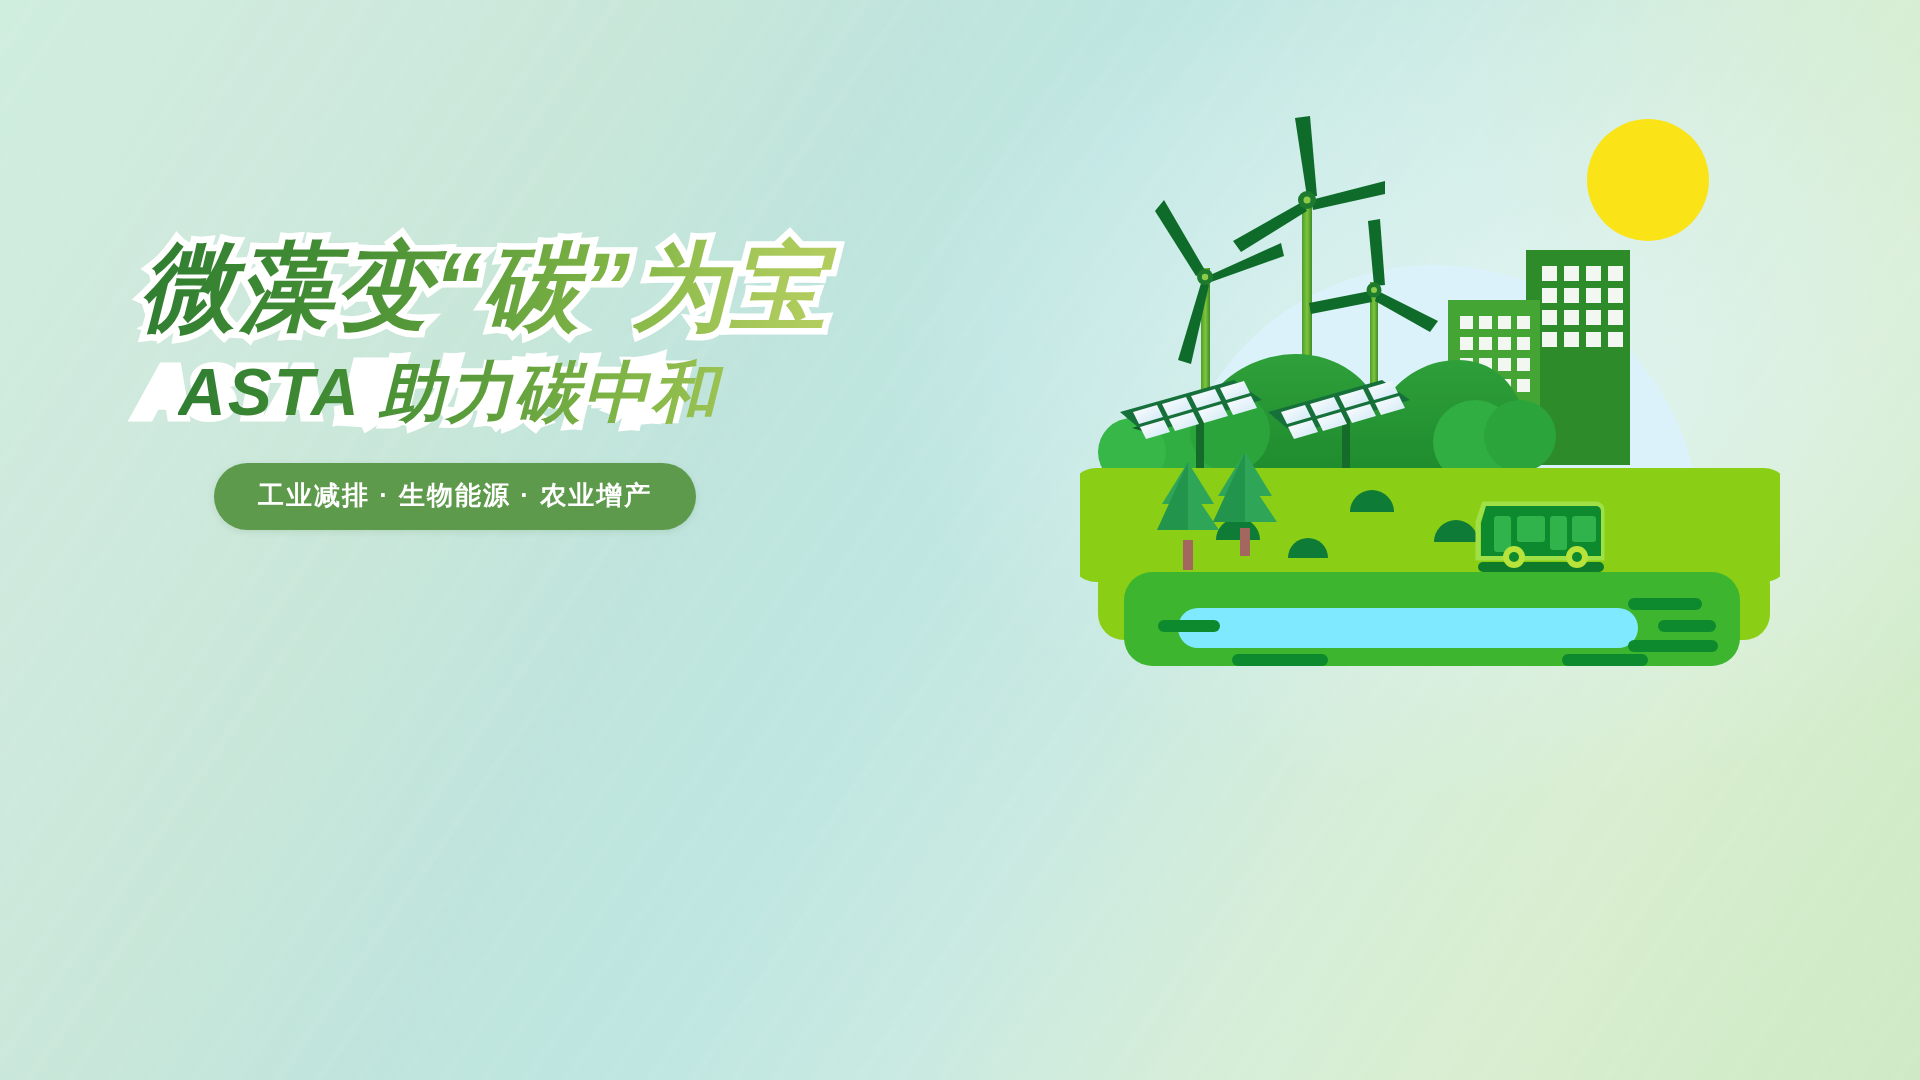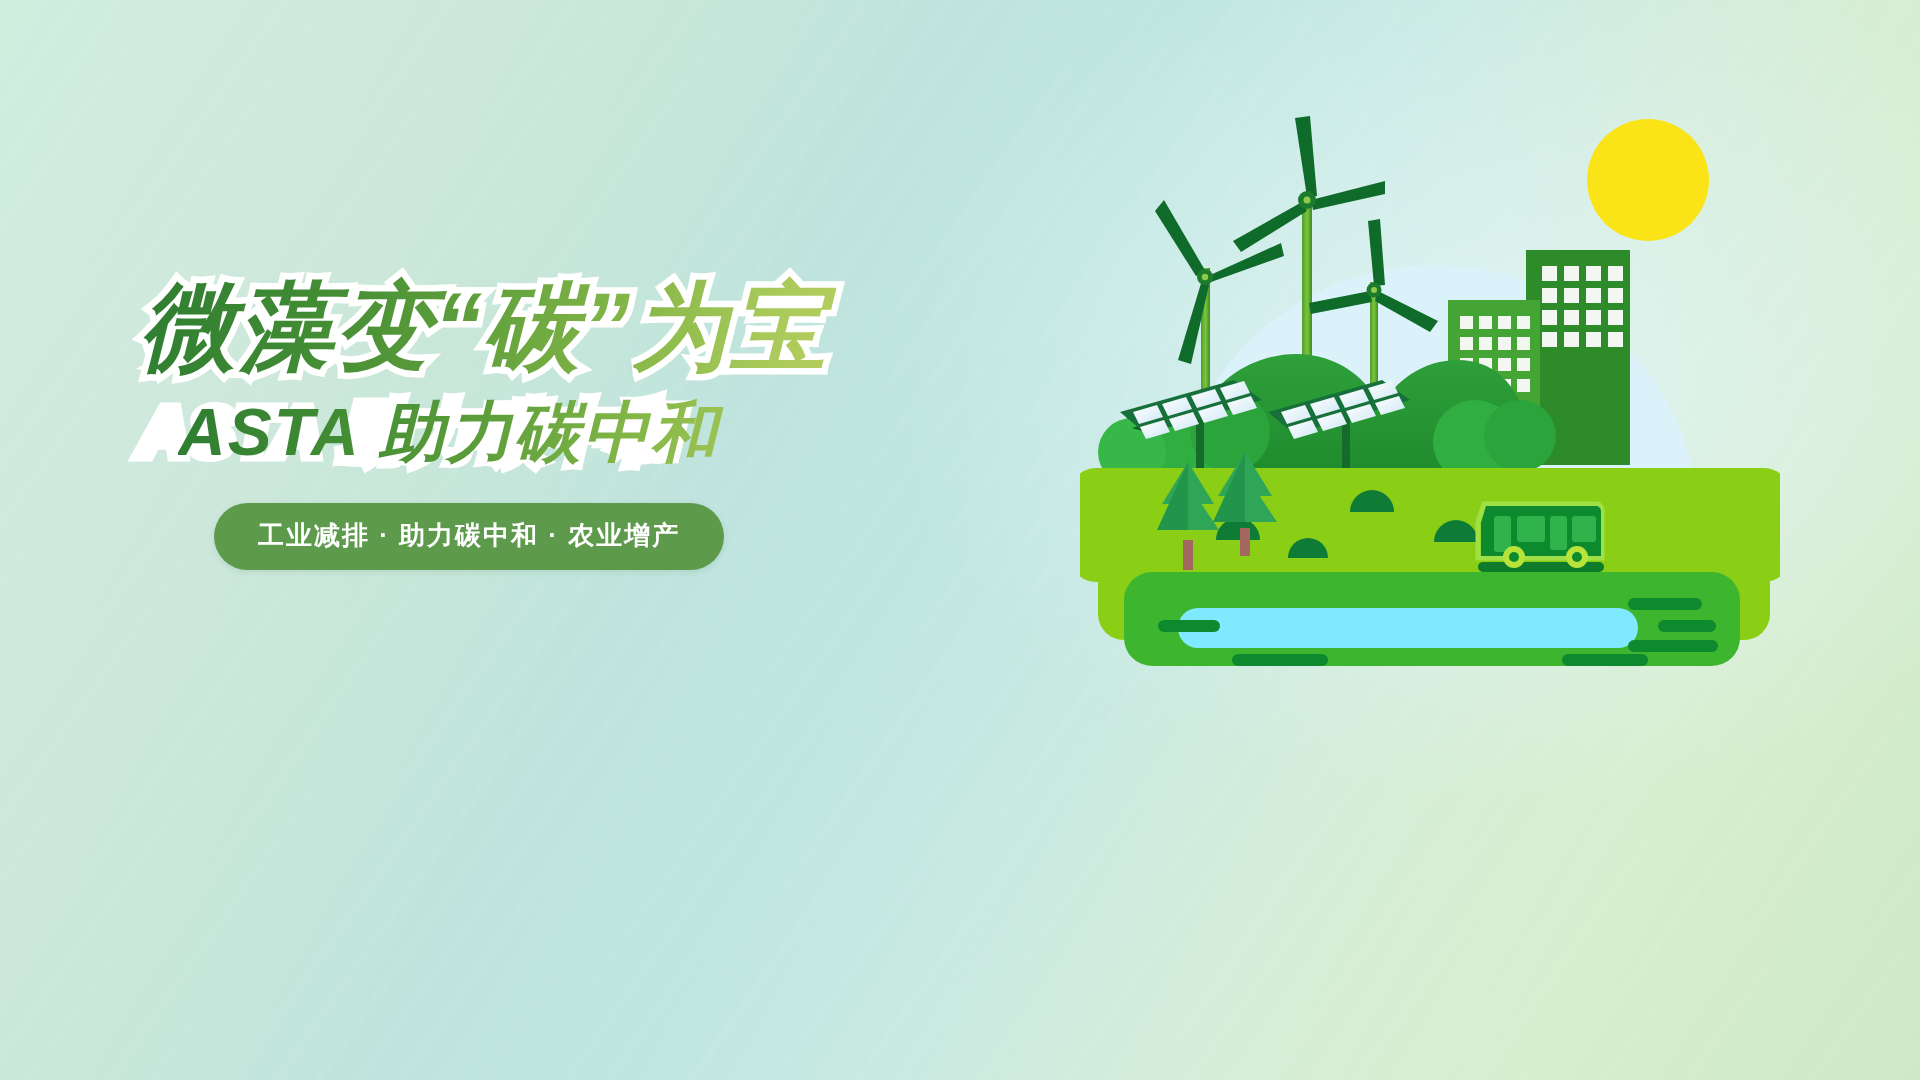--- a/index.html
+++ b/index.html
@@ -25,21 +25,21 @@
         rgba(255,255,255,0.055) 34px);
     opacity:.55;pointer-events:none;
   }
   #banner:after{
     content:"";position:absolute;inset:0;
     background:radial-gradient(ellipse 1000px 700px at 78% 34%, rgba(225,245,248,.80) 0%, rgba(225,245,248,0) 62%);
     pointer-events:none;
   }
 
   
-  .text-block{position:absolute;left:140px;top:235px;width:720px;z-index:6;margin-top:40px;}
+  .text-block{position:absolute;left:140px;top:235px;width:720px;z-index:6;}
 
   .headline, .subhead{
     margin:0;white-space:nowrap;line-height:1;
     font-weight:900;
     background-image:linear-gradient(100deg,#2f7d32 0%,#3f8a33 22%,#5f9f3c 46%,#86b848 68%,#a8c95a 86%,#b9d060 100%);
     -webkit-background-clip:text;background-clip:text;
     color:transparent;-webkit-text-fill-color:transparent;
     position:relative;
   }
   .headline{
@@ -92,21 +92,21 @@
     <div class="headline-wrap">
       <div class="stroke-layer">微藻变“碳”为宝</div>
       <h1 class="headline">微藻变“碳”为宝</h1>
     </div>
 
     <div class="subhead-wrap">
       <div class="stroke-layer">ASTA 助力碳中和</div>
       <h2 class="subhead">ASTA 助力碳中和</h2>
     </div>
 
-    <div class="badge">工业减排 · 助力碳中和 · 农业增产</div>
+    <div class="badge">工业减排 · 生物能源 · 农业增产</div>
   </div>
 
   <div id="scene">
     <svg viewBox="0 0 700 620" xmlns="http://www.w3.org/2000/svg">
       <defs>
         <linearGradient id="mastG" x1="0" y1="0" x2="1" y2="0">
           <stop offset="0%" stop-color="#4E9E2E"></stop>
           <stop offset="50%" stop-color="#7EC53C"></stop>
           <stop offset="100%" stop-color="#3E8C26"></stop>
         </linearGradient>

